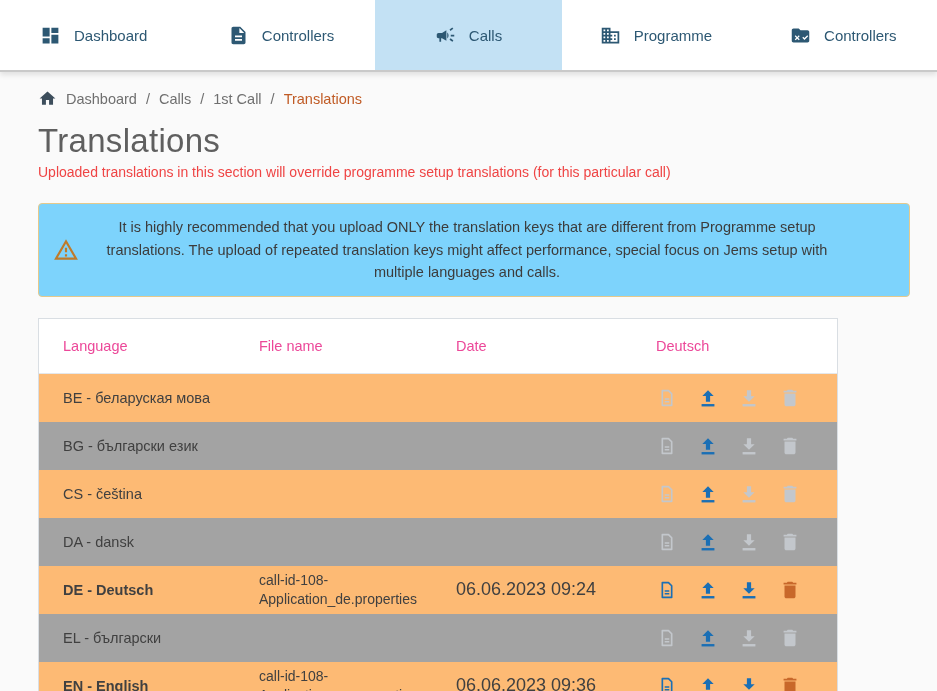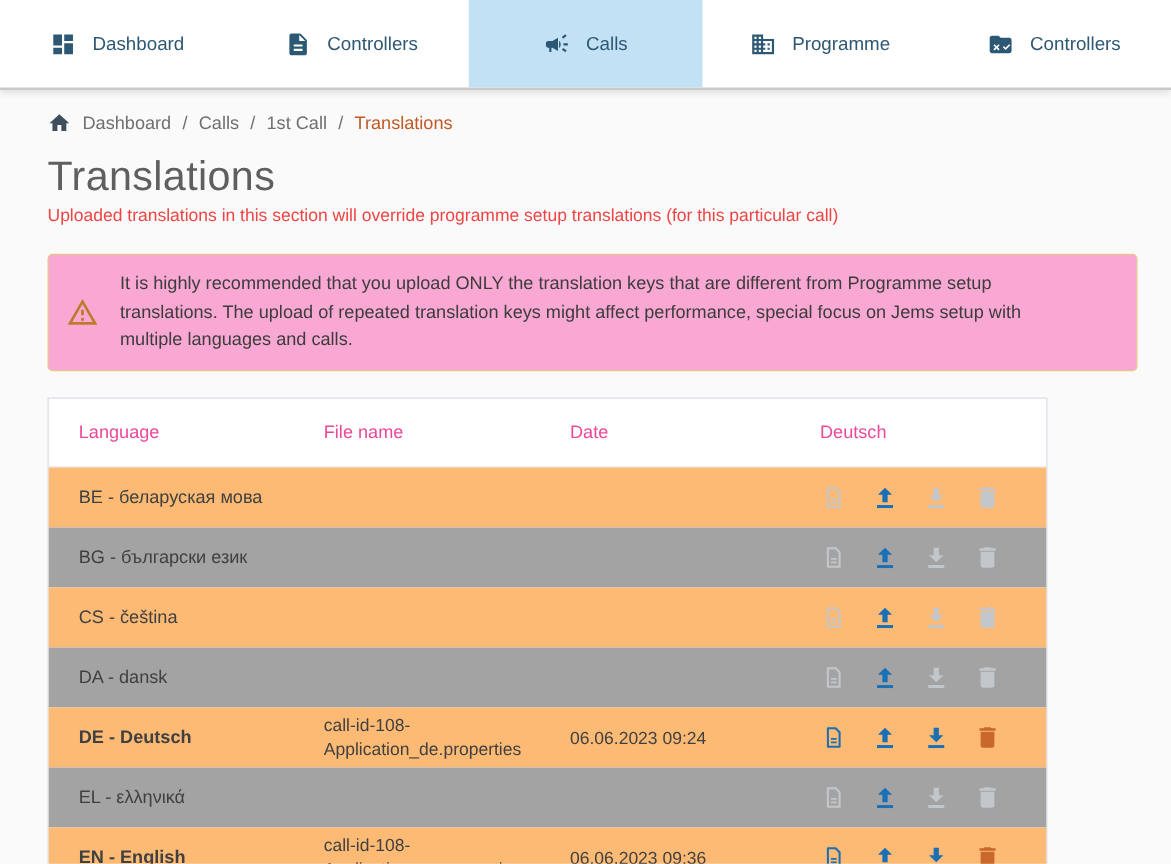--- a/index.html
+++ b/index.html
@@ -62,27 +62,28 @@
   }
   .page-subtitle {
     margin-top: 5px;
     font-size: 14px;
     color: #ef4444;
   }
 
   
   .warning {
     margin: 23px 27px 0 0;
-    background: #f9a8d4;
+    background: #7dd3fc;
     border: 1px solid #e5c98b;
     border-radius: 4px;
     display: flex;
     align-items: center;
     gap: 17px;
     padding: 12px 40px 12px 14px;
+    text-align: center;
   }
   .warning-icon svg { width: 26px; height: 26px; fill: #bf7b2a; display: block; flex-shrink: 0; }
   .warning-text {
     font-size: 14.5px;
     color: #3c3c3c;
     line-height: 1.55;
     max-width: 742px;
   }
 
   
@@ -106,21 +107,21 @@
   }
   .trow { min-height: 48px; background: #a3a3a3; }
   .trow.striped { background: #fdba74; }
   .trow.has-file .cell-lang { font-weight: 700; }
   .cell-file {
     font-size: 14px;
     line-height: 1.35;
     padding: 5px 18px 5px 0;
     overflow-wrap: break-word;
   }
-  .cell-date { font-size: 14px; }
+  .cell-date { font-size: 18px; }
 
   .cell-actions { display: flex; align-items: center; gap: 19px; }
   .action {
     background: none; border: none; padding: 0;
     width: 22px; height: 22px;
     cursor: pointer;
     display: block;
   }
   .action svg { width: 22px; height: 22px; display: block; }
   .ic-blue   { color: #1a6fb5; }
@@ -385,21 +386,21 @@
           </button>
         <button class="action ic-orange">
             <svg viewBox="0 0 24 24" fill="currentColor">
               <use href="#i-trash"></use>
             </svg>
           </button>
       </span>
     </div>
 
     <div class="trow">
-      <span class="cell-lang">EL - ελληνικά</span>
+      <span class="cell-lang">EL - български</span>
       <span class="cell-file"></span>
       <span class="cell-date"></span>
       <span class="cell-actions">
         <button class="action ic-gray">
             <svg viewBox="0 0 24 24">
               <use href="#i-doc-outline"></use>
             </svg>
           </button>
         <button class="action ic-blue">
             <svg viewBox="0 0 24 24" fill="currentColor">

